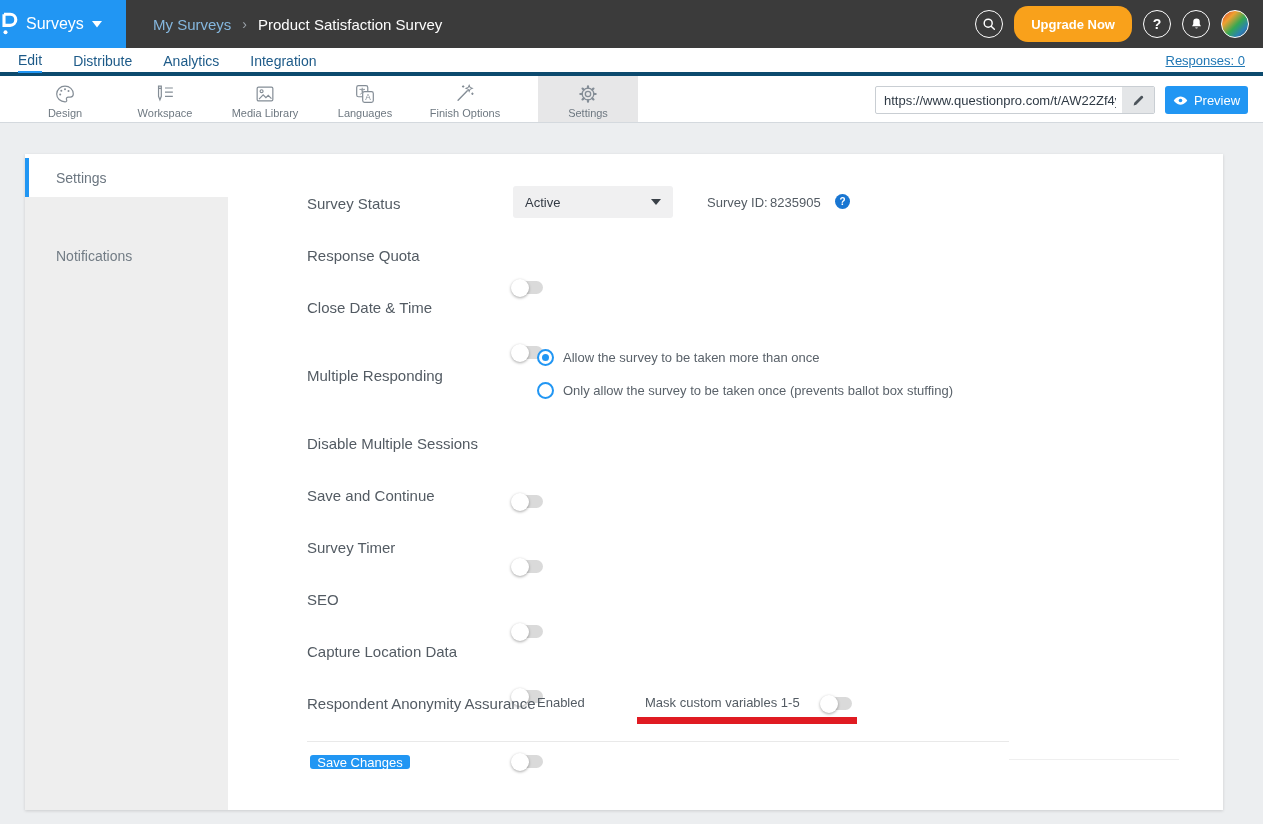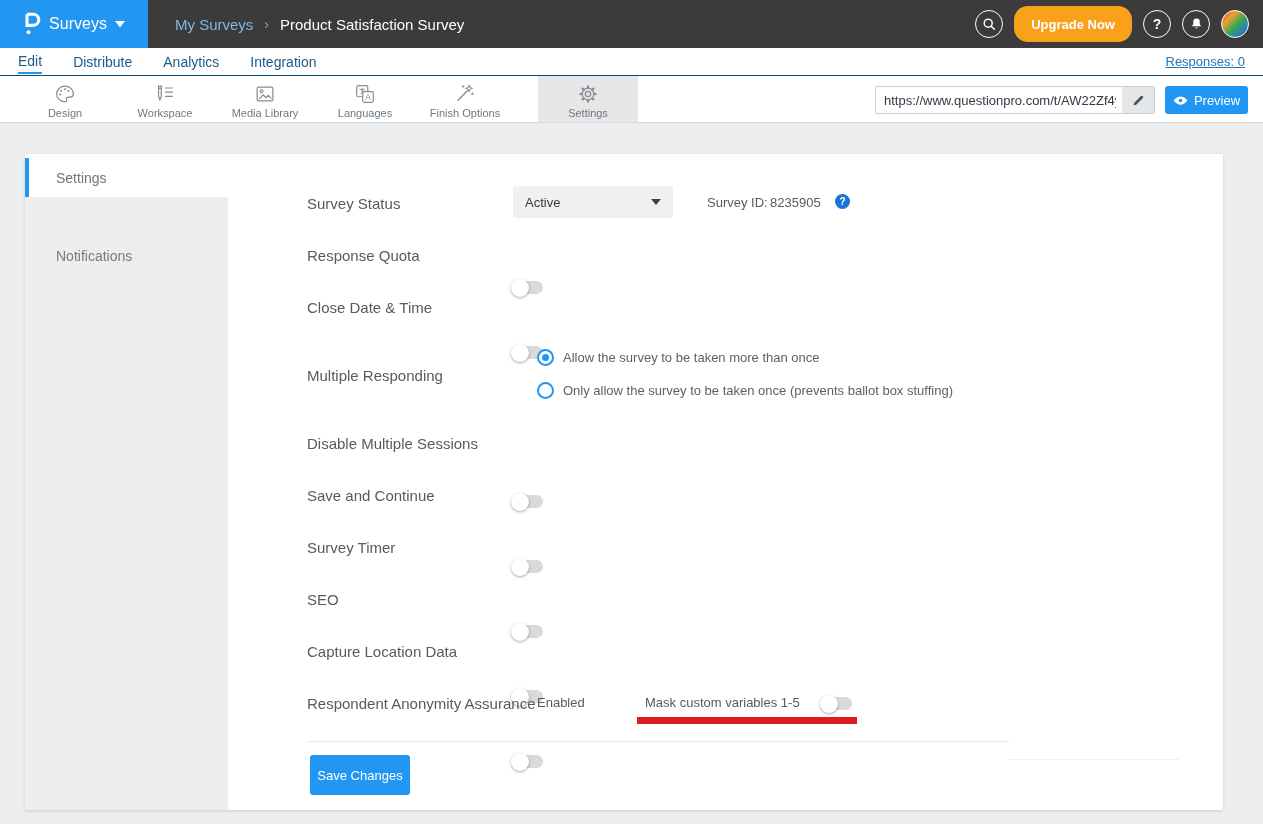--- a/index.html
+++ b/index.html
@@ -11,22 +11,22 @@
     overflow:hidden;
     position:relative;
   }
 
   
   .app-header {
     height:48px; background:#3b3b3b;
     display:flex; align-items:center; position:relative;
   }
   .logo-block {
-    width:148px; height:48px; background:#2196f3;
-    display:flex; align-items:center; justify-content:center;
+    width:126px; height:48px; background:#2196f3;
+    display:flex; align-items:center; 
     gap:8px; cursor:pointer; flex:0 0 auto;
   }
   .logo-block .product { color:#fff; font-size:16px; }
   .crumbs { display:flex; align-items:center; margin-left:27px; font-size:15px; }
   .crumb-parent { color:#85b7de; cursor:pointer; }
   .crumb-sep { color:#9aa1a8; margin:0 11px; font-size:14px; }
   .crumb-current { color:#fdfdfd; }
   .header-right {
     position:absolute; right:14px; top:0; height:48px;
     display:flex; align-items:center; gap:11px;
@@ -43,21 +43,21 @@
   }
   .avatar {
     width:28px; height:28px; border-radius:50%; border:1.6px solid #fff;
     background:linear-gradient(135deg,#d63c33 0%,#f0a030 28%,#35a853 55%,#2b7fb8 78%,#444 100%);
     cursor:pointer;
   }
 
   
   .survey-nav {
     height:28px; background:#fff; display:flex; align-items:center;
-    padding:0 18px; border-bottom:1px solid #0c4a6e; position:relative;
+    padding:0 18px; border-bottom:4px solid #0c4a6e; position:relative;
   }
   .nav-tab {
     font-size:14px; color:#1d5a88; margin-right:31px; cursor:pointer;
     padding:4px 0 3px 0;
   }
   .nav-tab.active { border-bottom:2px solid #2196f3; }
   .responses { position:absolute; right:18px; font-size:13px; color:#2077b4;text-decoration:underline; }
 
   
   .toolbar {
@@ -140,21 +140,21 @@
     position:absolute; width:15px; height:15px; border-radius:50%;
     background:#1976d2; color:#fff; font-size:10px; font-weight:bold;
     display:flex; align-items:center; justify-content:center; cursor:pointer;
   }
 
   .inline-text { position:absolute; font-size:13px; color:#535b63; }
   .alert-bar { position:absolute; left:612px; top:563px; width:220px; height:7px; background:#e01b22; }
   .divider { position:absolute; height:1px; background:#e9e9e9; }
 
   .save-btn {
-    position:absolute; left:285px; top:601px; width:100px; height:40px;
+    position:absolute; left:285px; top:601px; width:100px; height:14px;
     background:#2196f3; color:#fff; border:none; border-radius:3px;
     font-size:13px; cursor:pointer; font-family:"Liberation Sans", sans-serif;
   }
 
   svg { display:block; }
 </style>
 </head>
 <body>
 
 <div class="app-header">

